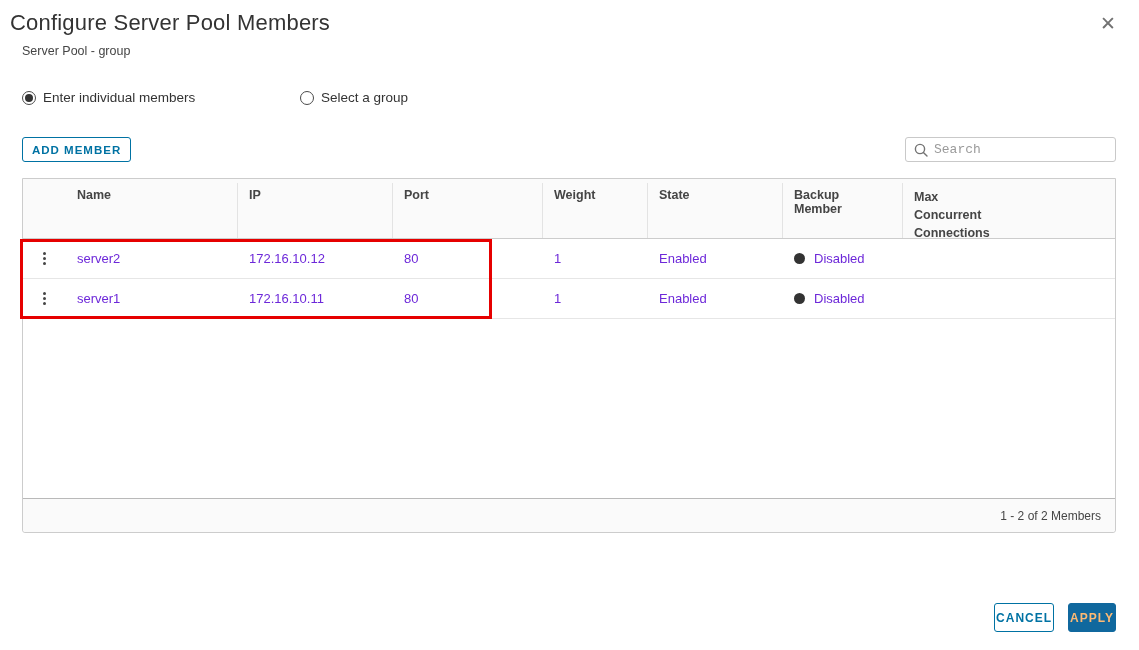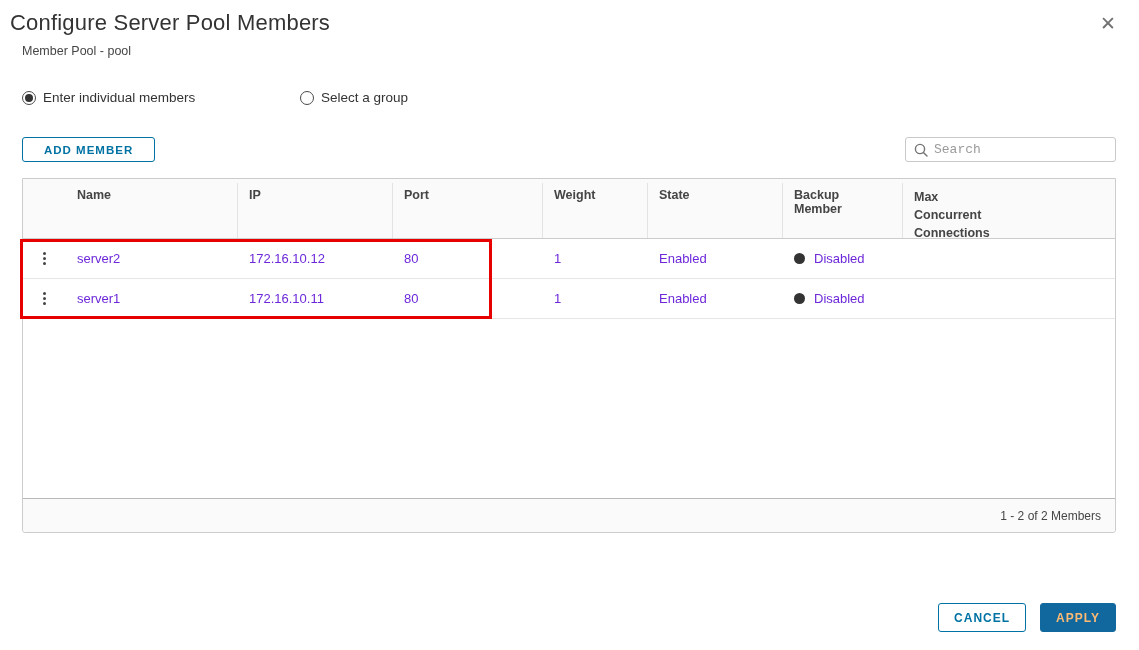--- a/index.html
+++ b/index.html
@@ -15,21 +15,21 @@
 
   
   .radio-row { position:absolute; left:22px; top:90px; height:18px; }
   .radio-item { position:absolute; top:0; display:flex; align-items:center; gap:7px; font-size:13.5px; color:#333; cursor:pointer; white-space:nowrap; }
   .radio-item.r1 { left:0; }
   .radio-item.r2 { left:278px; }
   .radio-circle { width:14px; height:14px; border:1px solid #4a4a4a; border-radius:50%; display:inline-flex; align-items:center; justify-content:center; flex:0 0 auto; }
   .radio-circle.checked::after { content:""; width:8px; height:8px; border-radius:50%; background:#333; }
 
   
-  .add-member { position:absolute; left:22px; top:137px; height:25px; padding:0 21px;
+  .add-member { position:absolute; left:22px; top:137px; height:25px; padding:0 9px;
                 background:#fff; border:1px solid #0072a3; border-radius:3px; color:#0072a3;
                 font-family:"Liberation Sans", sans-serif; font-size:11.5px; font-weight:600; letter-spacing:1px; cursor:pointer; }
   .search-wrap { position:absolute; left:905px; top:137px; width:211px; height:25px;
                  border:1px solid #c9c9c9; border-radius:3px; background:#fff; display:flex; align-items:center; padding:0 8px; gap:6px; }
   .search-wrap svg { flex:0 0 auto; }
   .search-input { border:none; outline:none; width:100%; font-size:13px; color:#454545; background:transparent;
                   font-family:Liberation Mono, monospace; }
   .search-input::placeholder { color:#9a9a9a; }
 
   
@@ -52,31 +52,31 @@
   .grid-footer { height:34px; background:#fafafa; border-top:1px solid #b9b9b9; border-radius:0 0 3px 3px;
                  display:flex; align-items:center; justify-content:flex-end; padding:0 14px; font-size:12px; color:#454545; }
 
   
   .annotation { position:absolute; left:20px; top:239px; width:472px; height:80px;
                 border:3px solid #e60000; pointer-events:none; }
 
   
   .actions { position:absolute; right:23px; top:603px; display:flex; gap:14px; }
   .btn { height:29px; border-radius:3px; font-family:"Liberation Sans", sans-serif;
-         font-size:12px; font-weight:600; letter-spacing:1px; cursor:pointer; padding:0 15px; }
+         font-size:12px; font-weight:600; letter-spacing:1px; cursor:pointer; padding:0 1px; }
   .btn-outline { background:#fff; border:1px solid #0072a3; color:#0072a3; }
   .btn-solid { background:#10689e; border:1px solid #10689e; color:#fdba74; }
 </style>
 </head>
 <body>
 
 <div class="page">
 
   <div class="dlg-title">Configure Server Pool Members</div>
-  <div class="dlg-subtitle">Member Pool - pool</div>
+  <div class="dlg-subtitle">Server Pool - group</div>
   <button class="close-btn">✕</button>
 
   <div class="radio-row">
     <label class="radio-item r1">
       <span class="radio-circle checked"></span>
       <span>Enter individual members</span>
     </label>
     <label class="radio-item r2">
       <span class="radio-circle"></span>
       <span>Select a group</span>

